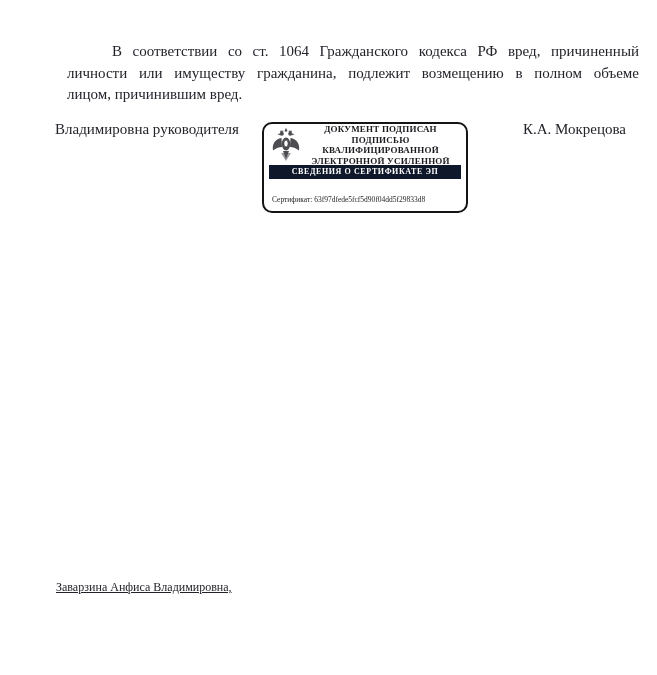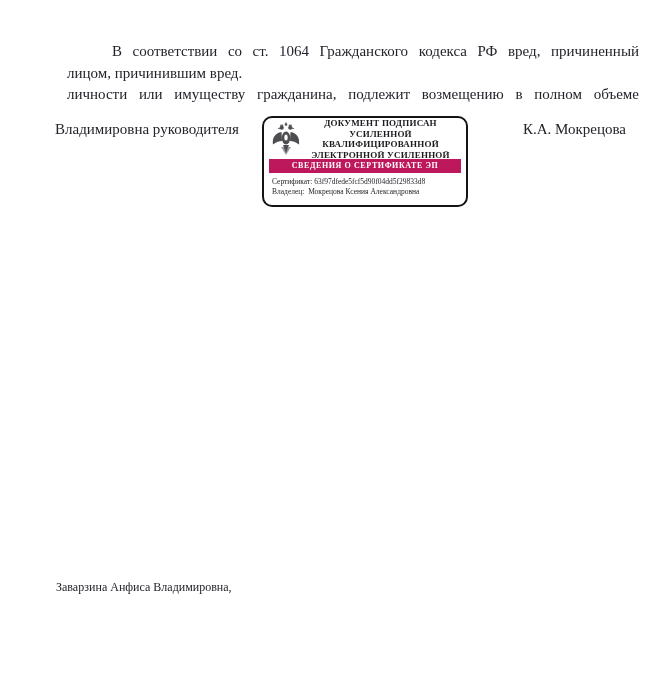--- a/index.html
+++ b/index.html
@@ -21,62 +21,62 @@
   .para .line.indent { text-indent: 45px; }
   .sign-title {
     position: absolute; left: 55px; top: 121px;
     font-size: 15px; white-space: nowrap;
   }
   .signer {
     position: absolute; right: 31px; top: 121px;
     font-size: 15px; white-space: nowrap; text-align: center;
   }
   .stamp {
-    position: absolute; left: 262px; top: 116px;
+    position: absolute; left: 262px; top: 122px;
     width: 206px; height: 91px;
     box-sizing: border-box;
     border: 2px solid #141414;
     border-radius: 10px;
     background: #ffffff;
   }
   .stamp-header {
     display: flex; align-items: center;
     padding: 3px 6px 0 7px; height: 36px;
   }
   .eagle { flex: 0 0 auto; width: 30px; height: 34px; display: block; }
   .stamp-title {
     flex: 1 1 auto; text-align: center;
     font-size: 9px; line-height: 10.5px;
     font-weight: 600; letter-spacing: 0.2px;
     color: #1b1b20;
   }
   .stamp-banner {
     margin: 2px 5px 0 5px; height: 14px;
-    background: #be185d; color: #ffffff;
+    background: #0f172a; color: #ffffff;
     text-align: center; line-height: 14px;
     font-size: 8px; letter-spacing: 0.6px;
     font-weight: 600;
   }
   .stamp-info {
-    padding: 4px 4px 0 8px;
+    padding: 16px 4px 0 8px;
     font-size: 7.5px; line-height: 10px;
     color: #26262c; text-align: left;
   }
   .footer {
     position: absolute; left: 56px; top: 579px;
-    font-size: 12px; line-height: 16.5px;
+    font-size: 12px; line-height: 16.5px; text-decoration: underline;
   }
 </style>
 </head>
 <body>
 
 <div class="para">
   <div class="line just indent">В соответствии со ст. 1064 Гражданского кодекса РФ вред, причиненный</div>
+  <div class="line just">личности или имуществу гражданина, подлежит возмещению в полном объеме</div>
   <div class="line">лицом, причинившим вред.</div>
-  <div class="line just">личности или имуществу гражданина, подлежит возмещению в полном объеме</div>
 </div>
 
 <div class="sign-title">Владимировна руководителя</div>
 
 <div class="signer">К.А. Мокрецова</div>
 
 <div class="stamp">
   <div class="stamp-header">
     <svg class="eagle" viewBox="0 0 60 68" xmlns="http://www.w3.org/2000/svg">
       <g fill="#4d4d52">
@@ -91,26 +91,25 @@
         <ellipse cx="30" cy="32" rx="8.5" ry="13"></ellipse>
         <path d="M21 20 C8 22 2 32 4 45 C10 40 17 38 22 38 Z"></path>
         <path d="M39 20 C52 22 58 32 56 45 C50 40 43 38 38 38 Z"></path>
         <path d="M20 50 L30 66 L40 50 Z" opacity="0.55"></path>
         <path d="M24 46 L30 62 L36 46 Z"></path>
       </g>
       <ellipse cx="30" cy="31" rx="4" ry="6.5" fill="#ffffff" stroke="#4d4d52" stroke-width="1.2"></ellipse>
     </svg>
     <div class="stamp-title">
       <div>ДОКУМЕНТ ПОДПИСАН</div>
-      <div>УСИЛЕННОЙ КВАЛИФИЦИРОВАННОЙ</div>
+      <div>ПОДПИСЬЮ КВАЛИФИЦИРОВАННОЙ</div>
       <div>ЭЛЕКТРОННОЙ УСИЛЕННОЙ</div>
     </div>
   </div>
   <div class="stamp-banner">СВЕДЕНИЯ О СЕРТИФИКАТЕ ЭП</div>
   <div class="stamp-info">
     <div><span>Сертификат:</span> <span>63f97dfede5fcf5d90f04dd5f29833d8</span></div>
-    <div><span>Владелец:</span>&nbsp; <span>Мокрецова Ксения Александровна</span></div>
   </div>
 </div>
 
 <div class="footer">
   <div>Заварзина Анфиса Владимировна,</div>
 </div>
 
 </body></html>

